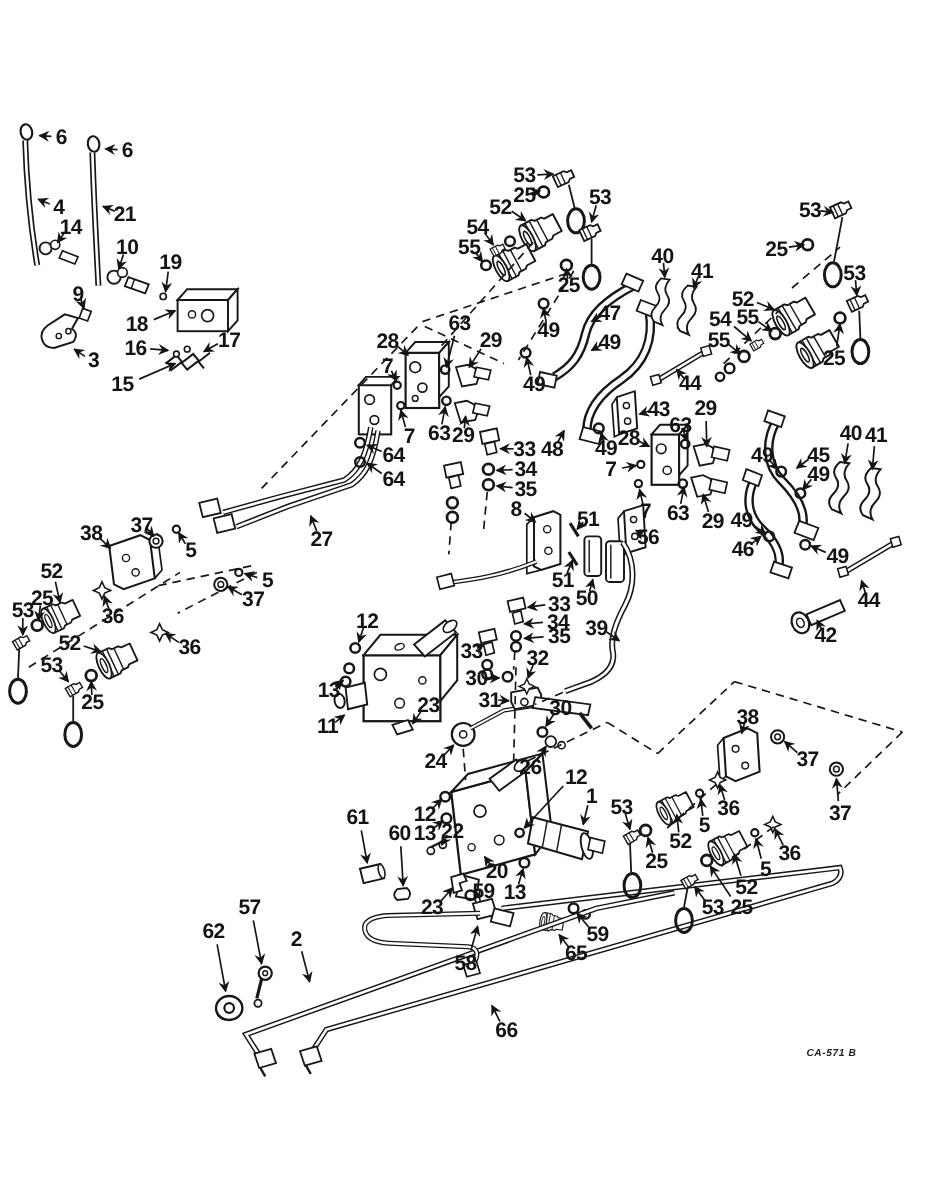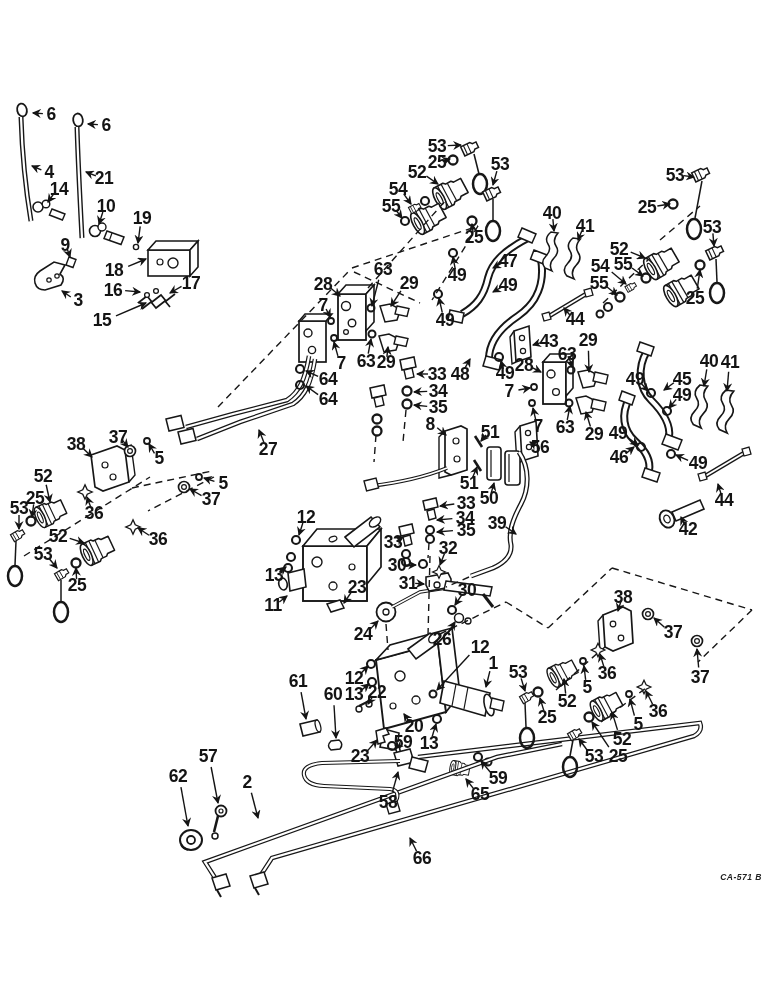--- a/index.html
+++ b/index.html
@@ -1,20 +1,20 @@
 <!DOCTYPE html>
 <html><head>
 <meta charset="utf-8">
 <style>
   html,body{margin:0;padding:0;background:#ffffff;}
   body{width:772px;height:1000px;position:relative;overflow:hidden;
        font-family:"Liberation Sans",sans-serif;}
   #art{position:absolute;left:0;top:0;}
   #art text{font:700 17.5px "Liberation Sans",sans-serif;fill:#141414;letter-spacing:-0.5px;}
-  .caption{position:absolute;left:672px;top:872px;width:90px;text-align:right;
+  .caption{position:absolute;left:672px;top:872px;width:90px;text-align:left;
            font:700 italic 8.5px "Liberation Sans",sans-serif;color:#222;letter-spacing:.5px;}
   .ink{stroke:#171717;}
   .ld{stroke:#141414;stroke-width:1.4;fill:none;}
 </style>
 </head>
 <body>
 
 <svg id="art" width="772" height="1000" viewBox="0 0 772 1000">
   <defs>
     <marker id="ah" viewBox="0 0 8 8" refX="7" refY="4" markerWidth="6.5" markerHeight="6.5" orient="auto">

